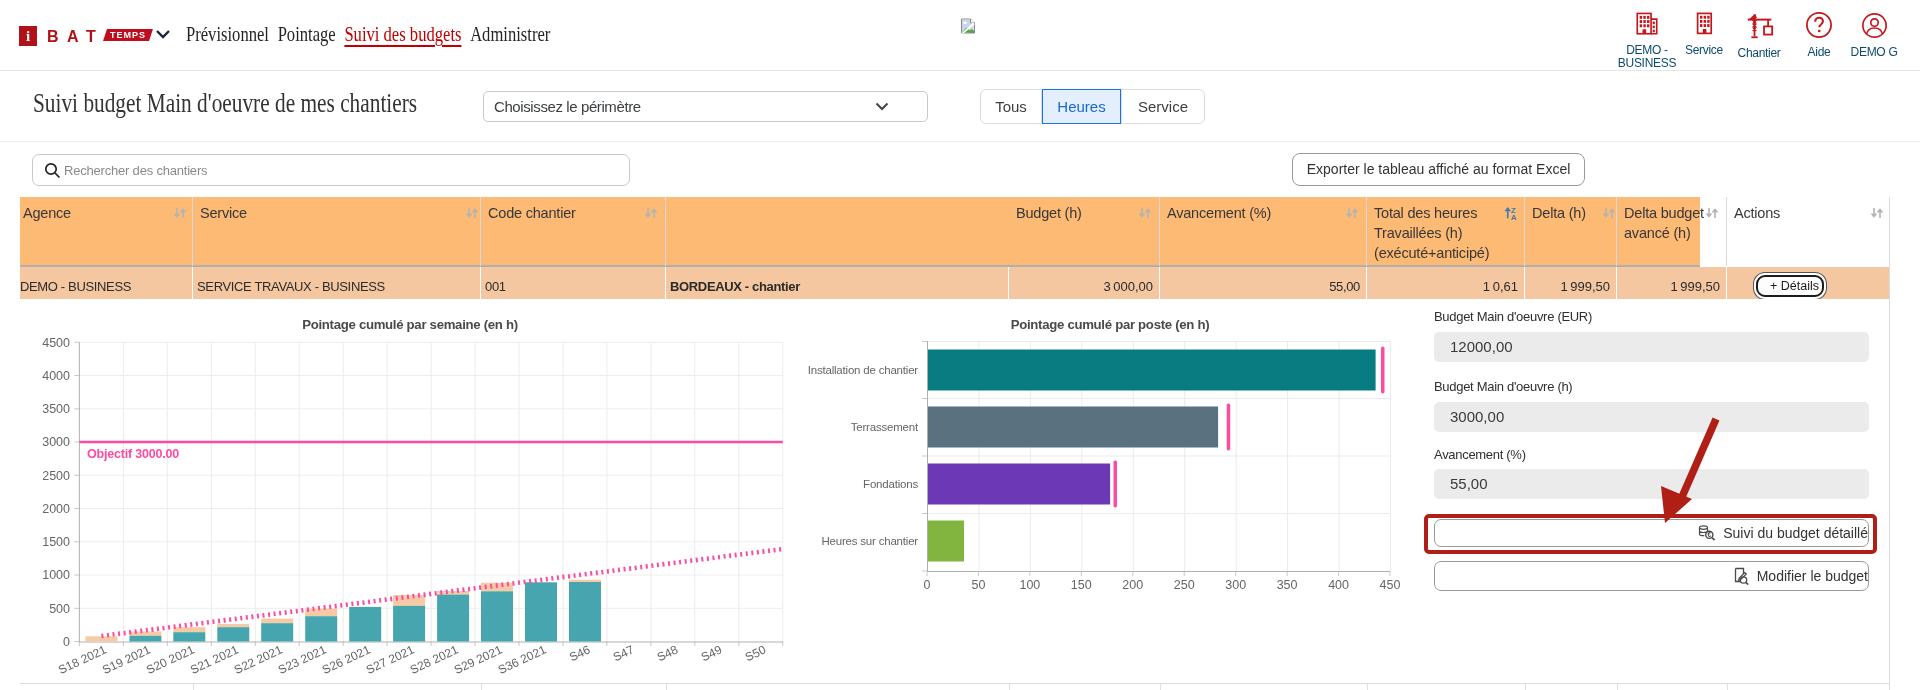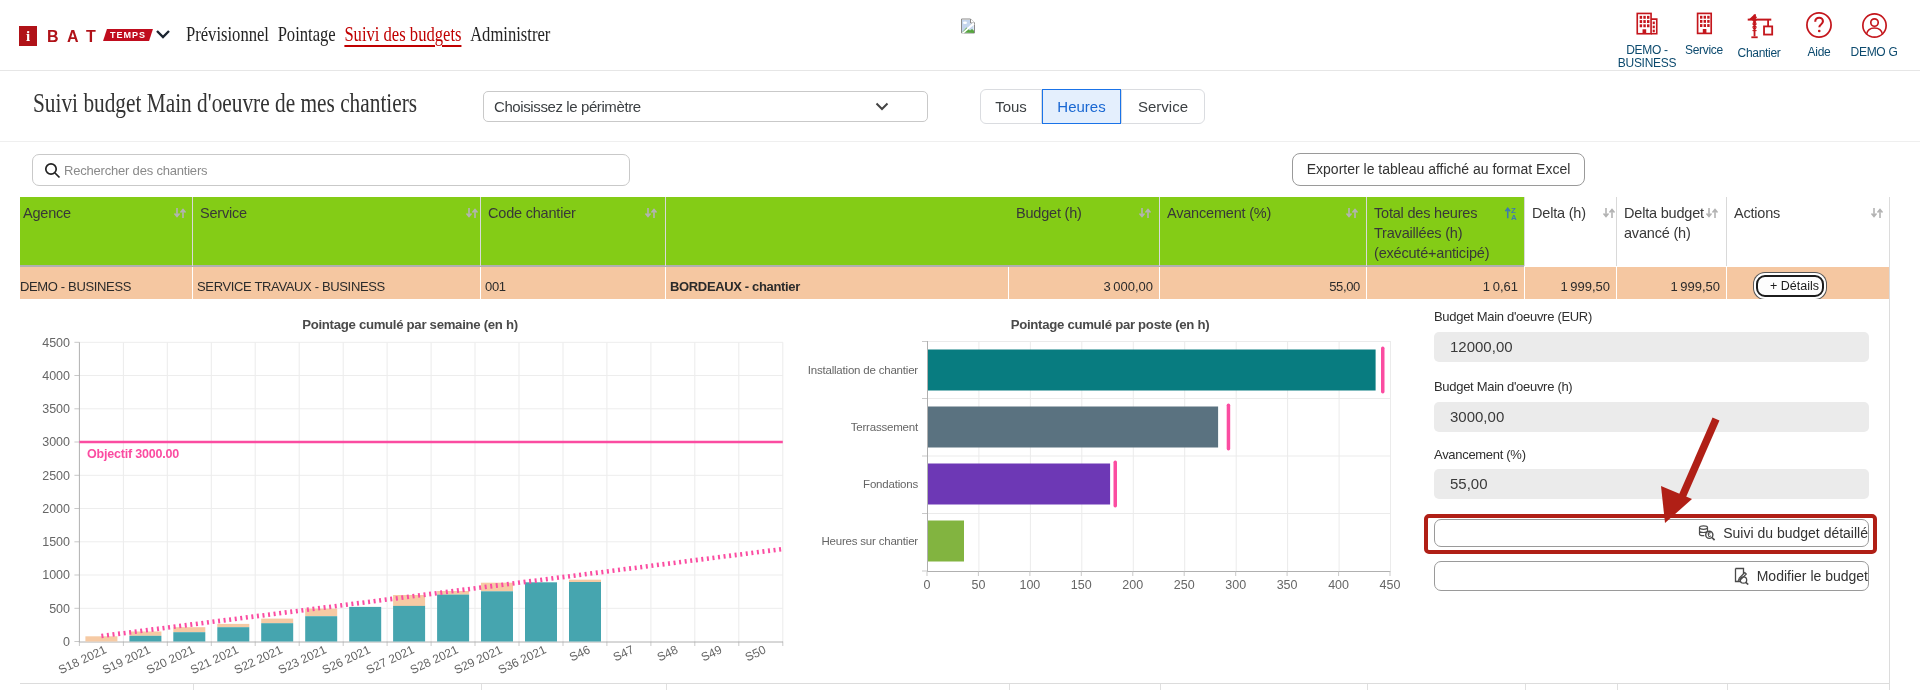--- a/index.html
+++ b/index.html
@@ -28,21 +28,21 @@
 #perimetre { position:absolute; left:483px; top:20px; width:445px; height:31px; border:1px solid #c9c9c9; border-radius:5px; background:#fff; font-size:15px; letter-spacing:-0.4px; color:#3c4043; line-height:29px; padding-left:10px; }
 .toggle { position:absolute; top:18px; height:35px; border:1px solid #dadce0; background:#fff; font-size:15px; color:#3c4043; text-align:center; }
 #tg-tous { left:980px; width:62px; border-radius:6px 0 0 6px; line-height:33px; }
 #tg-heures { left:1042px; width:79px; border:1px solid #1a73e8; background:#e4effd; color:#1967d2; line-height:33px; }
 #tg-montant { left:1121px; width:84px; border-radius:0 6px 6px 0; line-height:33px; }
 
 #search { position:absolute; left:32px; top:154px; width:598px; height:32px; border:1px solid #c9c9c9; border-radius:7px; background:#fff; }
 #search .ph { position:absolute; left:31px; top:8px; font-size:13px; letter-spacing:-0.2px; color:#8a8a8a; }
 #exportbtn { position:absolute; left:1292px; top:153px; width:293px; height:33px; border:1px solid #9a9a9a; border-radius:8px; background:#fff; font-size:14px; color:#333; text-align:center; line-height:31px; }
 
-#thead { position:absolute; left:20px; top:197px; width:1504px; height:70px; background:#84cc16; border-bottom:2px solid #b0b0b0; }
+#thead { position:absolute; left:20px; top:197px; width:1680px; height:70px; background:#fdba74; border-bottom:2px solid #b0b0b0; }
 .th { position:absolute; top:0; height:69px; font-size:14.5px; letter-spacing:-0.2px; color:#383838; padding:6px 10px 0 7px; line-height:20px; border-right:1px solid #d9d9d9; }
 .sort { position:absolute; top:9px; width:14px; height:14px; }
 #trow { position:absolute; left:20px; top:267px; width:1869px; height:32px; background:#f5c7a1; }
 .td { position:absolute; top:0; height:32px; font-size:13px; letter-spacing:-0.35px; color:#2b2b2b; padding:12px 10px 0 4px; border-right:1px solid #fff; }
 .td.num { padding-right:6px; }
 .td.num { text-align:right; }
 #detbtn { position:absolute; left:1756px; top:275px; width:68px; height:22px; background:#fdfdfd; border:2px solid #1c1c1c; border-radius:9px; box-shadow:0 0 0 2px #fff, 0 0 0 3px #555; font-size:12.5px; color:#1b1b1b; text-align:center; line-height:18px;padding-left:9px; }
 
 #details { position:absolute; left:20px; top:299px; width:1869px; height:385px; background:#fff; border-bottom:1px solid #dcdcdc; }
 .vline { position:absolute; width:1px; background:#e0e0e0; }

